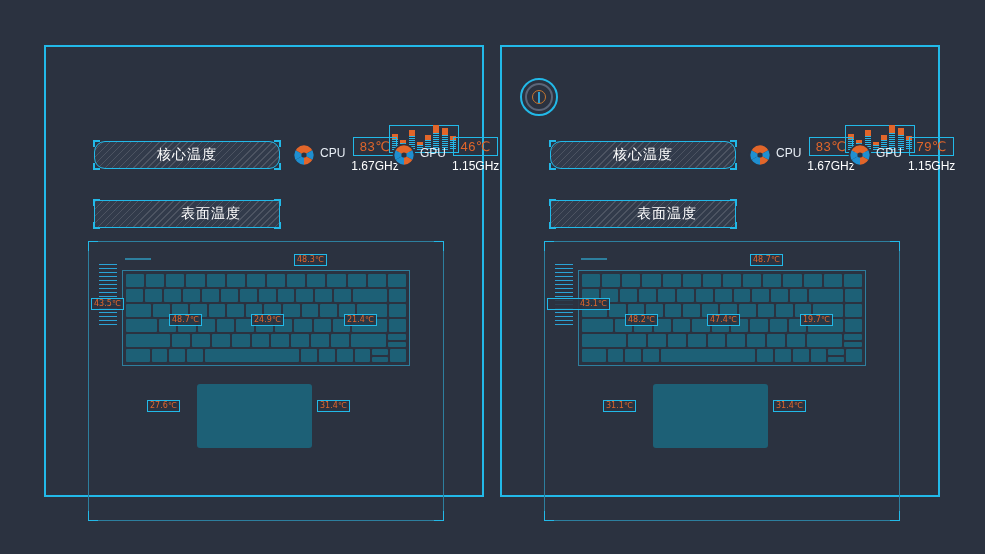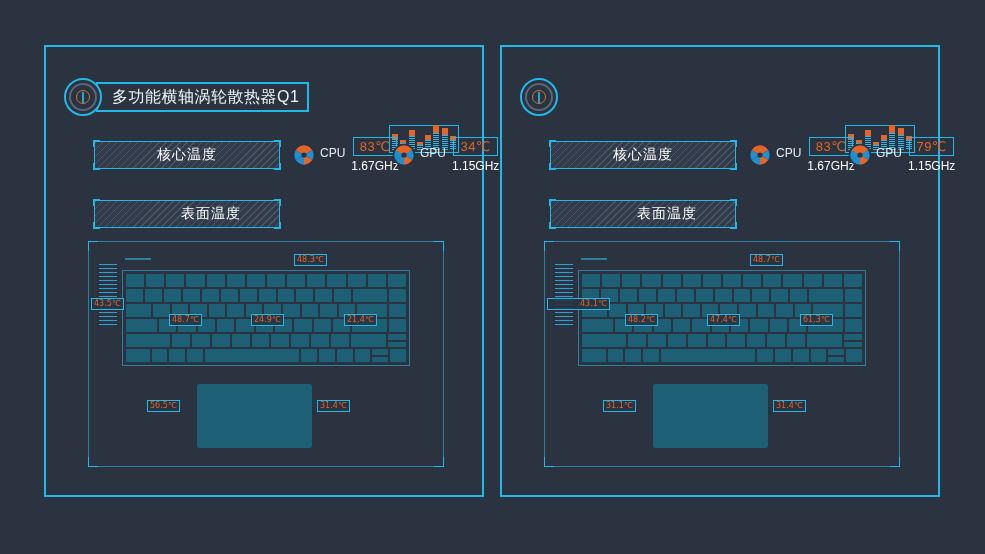--- a/index.html
+++ b/index.html
@@ -76,21 +76,21 @@
     display: flex; align-items: center; justify-content: center;
     color: #ffffff; font-size: 14px; letter-spacing: 1px;
   }
   .seclabel .brk {
     position: absolute; width: 7px; height: 7px; border: 2px solid #22b9e8;
   }
   .seclabel .brk.tl { left: -2px; top: -2px; border-right: 0; border-bottom: 0; }
   .seclabel .brk.tr { right: -2px; top: -2px; border-left: 0; border-bottom: 0; }
   .seclabel .brk.bl { left: -2px; bottom: -2px; border-right: 0; border-top: 0; }
   .seclabel .brk.br { right: -2px; bottom: -2px; border-left: 0; border-top: 0; }
-  .seclabel.core { top: 94px; }
+  .seclabel.core { top: 94px; border-radius: 11px; }
   .seclabel.surf { top: 153px; padding-left: 48px; }
 
   
   .fangrp { position: absolute; display: flex; align-items: flex-start; }
   .fangrp.cpu { left: 246px; top: 90px; }
   .fangrp.gpu { left: 346px; top: 90px; }
   .fan { width: 24px; height: 24px; position: relative; flex: 0 0 auto; margin-top: 6px; }
   .fan svg { display: block; }
   .fan-label {
     color: #e8eef5; font-size: 12px; margin: 9px 0 16px 4px; flex: 0 0 auto;
@@ -98,21 +98,21 @@
   .readout { margin-left: 6px; display: flex; flex-direction: column; align-items: center; }
   .temp-chip {
     border: 1px solid #22b9e8; color: #e2662a; font-size: 13px;
     padding: 0 6px; height: 19px; line-height: 17px; letter-spacing: .5px;
   }
   .ghz { color: #ffffff; font-size: 12px; margin-top: 3px; }
 
   
   .laptop {
     position: absolute; left: 42px; top: 194px;
-    width: 356px; height: 226px;
+    width: 356px; height: 280px;
     border: 1px solid #2d7f9e;
   }
   .lt-corner { position: absolute; width: 10px; height: 10px; border: 1px solid #22b9e8; }
   .lt-corner.tl { left: -1px; top: -1px; border-right: 0; border-bottom: 0; }
   .lt-corner.tr { right: -1px; top: -1px; border-left: 0; border-bottom: 0; }
   .lt-corner.bl { left: -1px; bottom: -1px; border-right: 0; border-top: 0; }
   .lt-corner.br { right: -1px; bottom: -1px; border-left: 0; border-top: 0; }
 
   .hinge { position: absolute; left: 36px; top: 16px; width: 26px; height: 2px; background: #2d7f9e; }
 
@@ -147,26 +147,20 @@
     background: rgba(43,50,64,.88);
     white-space: nowrap;
     font-family: "DejaVu Sans", sans-serif;
   }
 </style>
 </head>
 <body>
 
 <div class="stage">
   <div class="panel left">
-      <div class="hdr">
-        <div class="logo-ring">
-          <span class="glyph"></span>
-        </div>
-        <div class="title-box">多功能横轴涡轮散热器Q1</div>
-      </div>
       <div class="barchart">
         <div class="bar">
           <div class="cap" style="height: 5px;"></div>
           <div class="body" style="height: 11px;"></div>
         </div>
         <div class="bar">
           <div class="cap" style="height: 3px;"></div>
           <div class="body" style="height: 7px;"></div>
         </div>
         <div class="bar">
@@ -235,21 +229,21 @@
             <path d="M 12 12 L 21.093266739736606 17.25 A 10.5 10.5 0 0 1 12 22.5 Z" fill="#e2662a"></path>
             <path d="M 12 12 L 12 22.5 A 10.5 10.5 0 0 1 2.906733260263394 17.25 Z" fill="#1f8fd0"></path>
             <path d="M 12 12 L 2.906733260263394 17.25 A 10.5 10.5 0 0 1 2.906733260263394 6.749999999999999 Z" fill="#1f8fd0"></path>
             <path d="M 12 12 L 2.906733260263394 6.749999999999999 A 10.5 10.5 0 0 1 11.999999999999998 1.5 Z" fill="#e2662a"></path>
             <circle cx="12" cy="12" r="10.5" fill="none" stroke="#2b3240" stroke-width="1.6"></circle>
             <circle cx="12" cy="12" r="2.6" fill="#2b3240"></circle>
           </svg>
         </div>
         <span class="fan-label">GPU</span>
         <div class="readout">
-          <div class="temp-chip">34℃</div>
+          <div class="temp-chip">46℃</div>
           <div class="ghz">1.15GHz</div>
         </div>
       </div>
       <div class="laptop">
         <div class="lt-corner tl"></div>
         <div class="lt-corner tr"></div>
         <div class="lt-corner bl"></div>
         <div class="lt-corner br"></div>
         <div class="hinge"></div>
         <div class="vents">
@@ -367,21 +361,21 @@
             </div>
             <div class="key "></div>
           </div>
         </div>
         <div class="trackpad"></div>
         <div class="tag" style="left: 205px; top: 12px;">48.3℃</div>
         <div class="tag" style="left: 2px; top: 56px;">43.5℃</div>
         <div class="tag" style="left: 80px; top: 72px;">48.7℃</div>
         <div class="tag" style="left: 162px; top: 72px;">24.9℃</div>
         <div class="tag" style="left: 255px; top: 72px;">21.4℃</div>
-        <div class="tag" style="left: 58px; top: 158px;">56.5℃</div>
+        <div class="tag" style="left: 58px; top: 158px;">27.6℃</div>
         <div class="tag" style="left: 228px; top: 158px;">31.4℃</div>
       </div>
     </div>
   <div class="panel right">
       <div class="hdr">
         <div class="logo-ring">
           <span class="glyph"></span>
         </div>
       </div>
       <div class="barchart">
@@ -590,18 +584,18 @@
               <div class="key"></div>
             </div>
             <div class="key "></div>
           </div>
         </div>
         <div class="trackpad"></div>
         <div class="tag" style="left: 205px; top: 12px;">48.7℃</div>
         <div class="tag" style="left: 2px; top: 56px; padding-left: 32px;">43.1℃</div>
         <div class="tag" style="left: 80px; top: 72px;">48.2℃</div>
         <div class="tag" style="left: 162px; top: 72px;">47.4℃</div>
-        <div class="tag" style="left: 255px; top: 72px;">61.3℃</div>
+        <div class="tag" style="left: 255px; top: 72px;">19.7℃</div>
         <div class="tag" style="left: 58px; top: 158px;">31.1℃</div>
         <div class="tag" style="left: 228px; top: 158px;">31.4℃</div>
       </div>
     </div>
 </div>
 
 </body></html>

